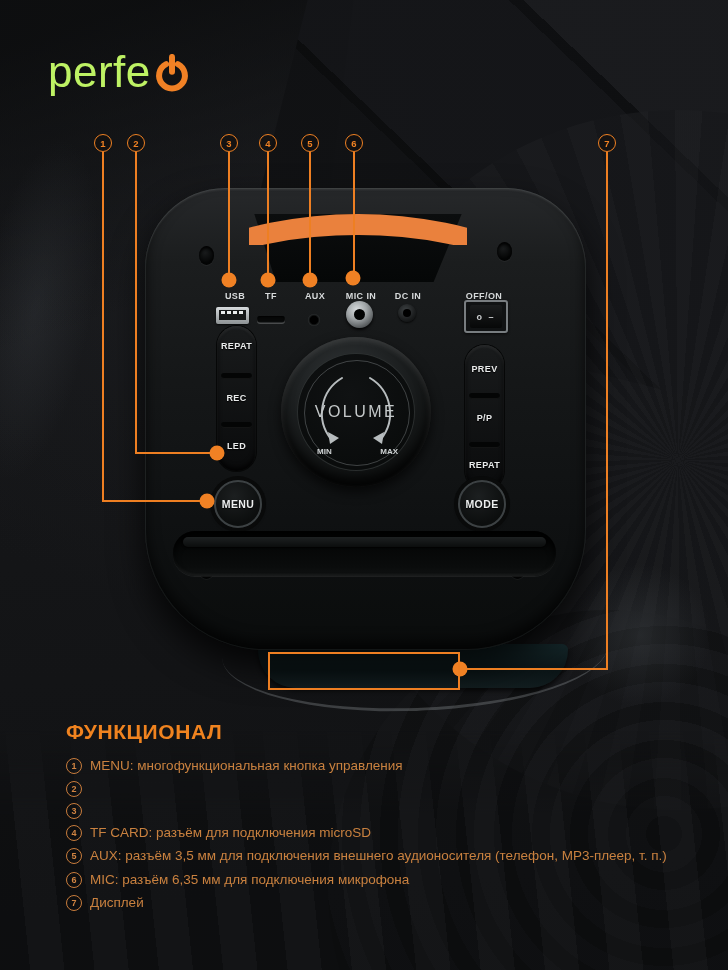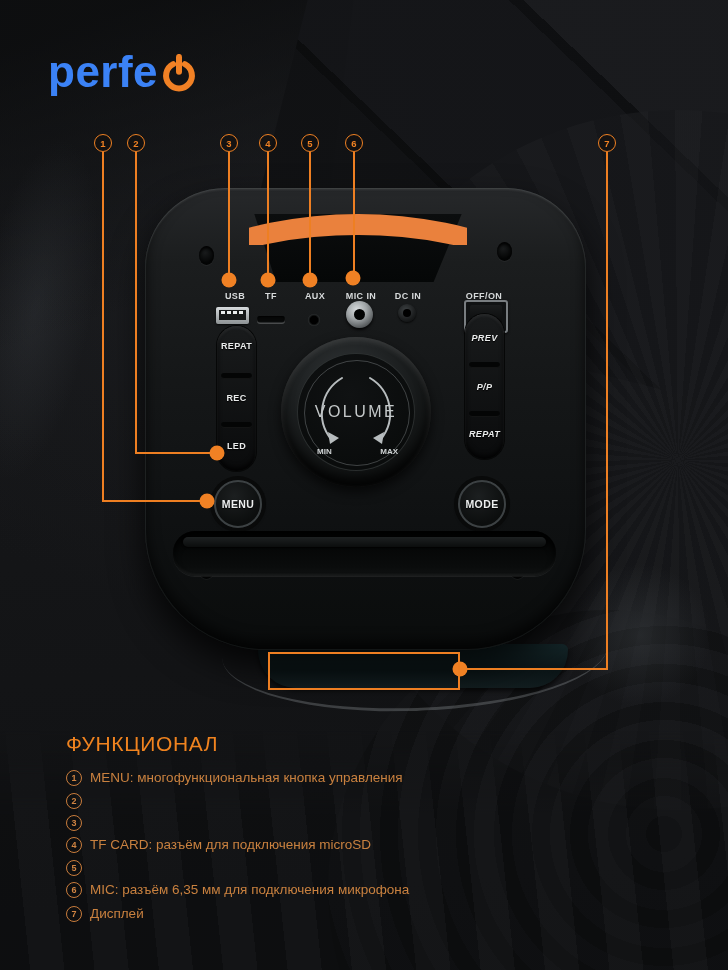--- a/index.html
+++ b/index.html
@@ -39,21 +39,21 @@
     background:repeating-linear-gradient(84deg,#0a0b0c 0 30px,#17181a 30px 64px);
     opacity:.45;
     -webkit-mask:linear-gradient(transparent,#000 35%);mask:linear-gradient(transparent,#000 35%);}
   .floor-right{left:545px;top:540px;width:190px;height:190px;
     background:radial-gradient(closest-side,rgba(96,103,108,.25),transparent 75%);}
   .floor-arc{left:222px;top:592px;width:386px;height:116px;border-radius:50%;
     border-bottom:3px solid rgba(158,166,170,.30);transform:rotate(-2deg);}
 
   
   .logo{left:48px;top:50px;display:flex;align-items:center;z-index:6;}
-  .logo-text{font-weight:700;font-size:44px;letter-spacing:.5px;color:#3b82f6;line-height:1;}
+  .logo-text{font-weight:400;font-size:44px;letter-spacing:.5px;color:#bef264;line-height:1;}
   .logo-power{width:36px;height:40px;margin-left:3px;margin-top:4px;}
 
   
   .speaker{left:145px;top:188px;width:441px;height:462px;z-index:2;
     border-radius:80px 80px 120px 120px;
     background:linear-gradient(180deg,#26282a 0%,#1b1d1e 16%,#151718 42%,#0f1112 72%,#0a0c0c 100%);
     box-shadow:inset 0 2px 2px rgba(255,255,255,.09),
                inset 0 0 0 1px rgba(100,110,115,.16),
                inset 0 -8px 14px rgba(0,0,0,.75),
                0 16px 34px rgba(0,0,0,.8);}
@@ -93,21 +93,21 @@
   .power-switch{left:464px;top:300px;width:40px;height:29px;z-index:3;border-radius:3px;
     border:2px solid #787d80;background:#101213;box-shadow:0 1px 3px rgba(0,0,0,.7);}
   .rocker{position:absolute;left:4px;top:3px;right:4px;bottom:3px;border-radius:2px;
     background:linear-gradient(#1a1c1d,#070808);display:flex;align-items:center;justify-content:center;
     color:#c9cccd;font-size:9px;font-weight:700;letter-spacing:2px;}
 
   .pill{width:39px;height:145px;z-index:3;border-radius:20px;
     background:linear-gradient(#191b1c,#0a0b0c);
     box-shadow:inset 0 2px 3px rgba(255,255,255,.08),inset 0 -3px 5px rgba(0,0,0,.85),0 0 0 1px #060707;}
   .pill-left{left:217px;top:326px;}
-  .pill-right{left:465px;top:314px;font-style:italic;}
+  .pill-right{left:465px;top:345px;}
   .groove{position:absolute;left:4px;right:4px;height:6px;border-radius:3px;background:#040505;
     box-shadow:inset 0 -1px 1px rgba(255,255,255,.07);}
   .btn-label{position:absolute;width:100%;text-align:center;
     font-size:9px;font-weight:700;letter-spacing:.4px;color:#e9ebeb;text-shadow:0 1px 1px #000;}
 
   .round-btn{width:44px;height:44px;z-index:3;border-radius:50%;
     background:radial-gradient(circle at 42% 32%,#1c1f20 0%,#0c0e0e 70%);
     border:2px solid #3c4143;box-shadow:0 0 0 4px #090a0a,0 2px 4px rgba(0,0,0,.8);
     display:flex;align-items:center;justify-content:center;
     font-size:10.5px;font-weight:700;letter-spacing:.4px;color:#eceeee;text-shadow:0 1px 1px #000;}
@@ -138,21 +138,21 @@
   .co-circle{width:16px;height:16px;border:1.6px solid #ef8123;border-radius:50%;z-index:5;
     display:flex;align-items:center;justify-content:center;transform:translate(-50%,-50%);
     color:#ef8123;font-size:9.5px;font-weight:700;background:rgba(18,14,10,.45);}
   .co-line{background:#ee7f22;z-index:4;}
   .v{width:2px;} .h{height:2px;}
   .co-dot{width:15px;height:15px;border-radius:50%;background:#f08124;z-index:5;transform:translate(-50%,-50%);}
   .co-rect{left:268px;top:652px;width:188px;height:34px;border:2px solid #ee7f22;z-index:5;}
 
   
   .legend{left:66px;top:720px;width:652px;z-index:6;}
-  .legend-title{font-size:21px;font-weight:400;letter-spacing:.6px;color:#f0831f;margin:12px 0 13px 0;}
+  .legend-title{font-size:21px;font-weight:700;letter-spacing:.6px;color:#f0831f;margin:0 0 13px 0;}
   .legend-item{display:flex;align-items:flex-start;margin-bottom:5px;}
   .ln{flex:0 0 auto;width:14px;height:14px;margin:1px 8px 0 0;border:1.3px solid #c87c3c;border-radius:50%;
     display:flex;align-items:center;justify-content:center;font-size:9px;font-weight:700;color:#d08442;}
   .ltext{font-size:13.5px;color:#c9813f;line-height:1.35;text-align:center;}
 </style>
 </head>
 <body>
 
 <div class="abs bg-base"></div>
 <div class="abs bg-tl"></div>
@@ -303,20 +303,21 @@
   </div>
   <div class="legend-item">
     <span class="ln">3</span>
   </div>
   <div class="legend-item">
     <span class="ln">4</span>
     <span class="ltext">TF CARD: разъём для подключения microSD</span>
   </div>
   <div class="legend-item">
     <span class="ln">5</span>
+    <span class="ltext">AUX: разъём 3,5 мм для подключения внешнего аудионосителя (телефон, MP3-плеер, т. п.)</span>
   </div>
   <div class="legend-item">
     <span class="ln">6</span>
     <span class="ltext">MIC: разъём 6,35 мм для подключения микрофона</span>
   </div>
   <div class="legend-item">
     <span class="ln">7</span>
     <span class="ltext">Дисплей</span>
   </div>
 </div>

